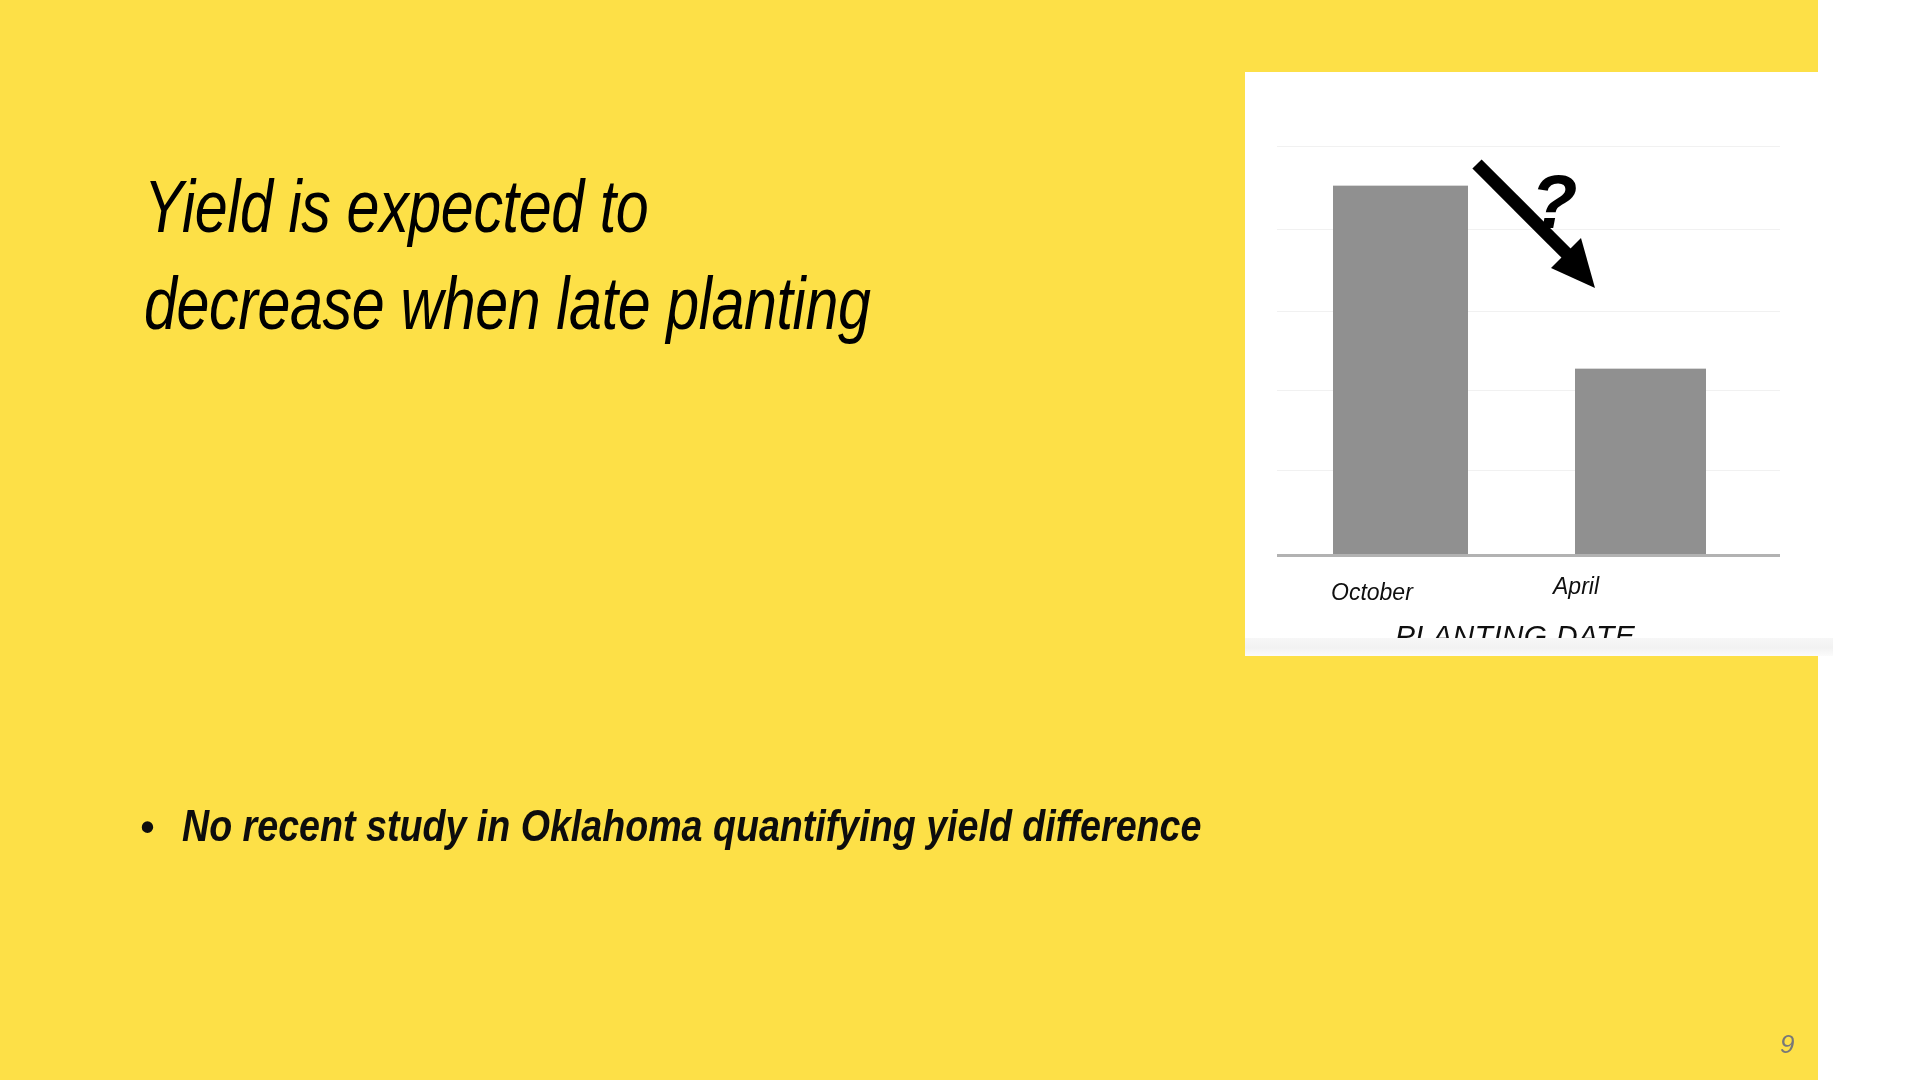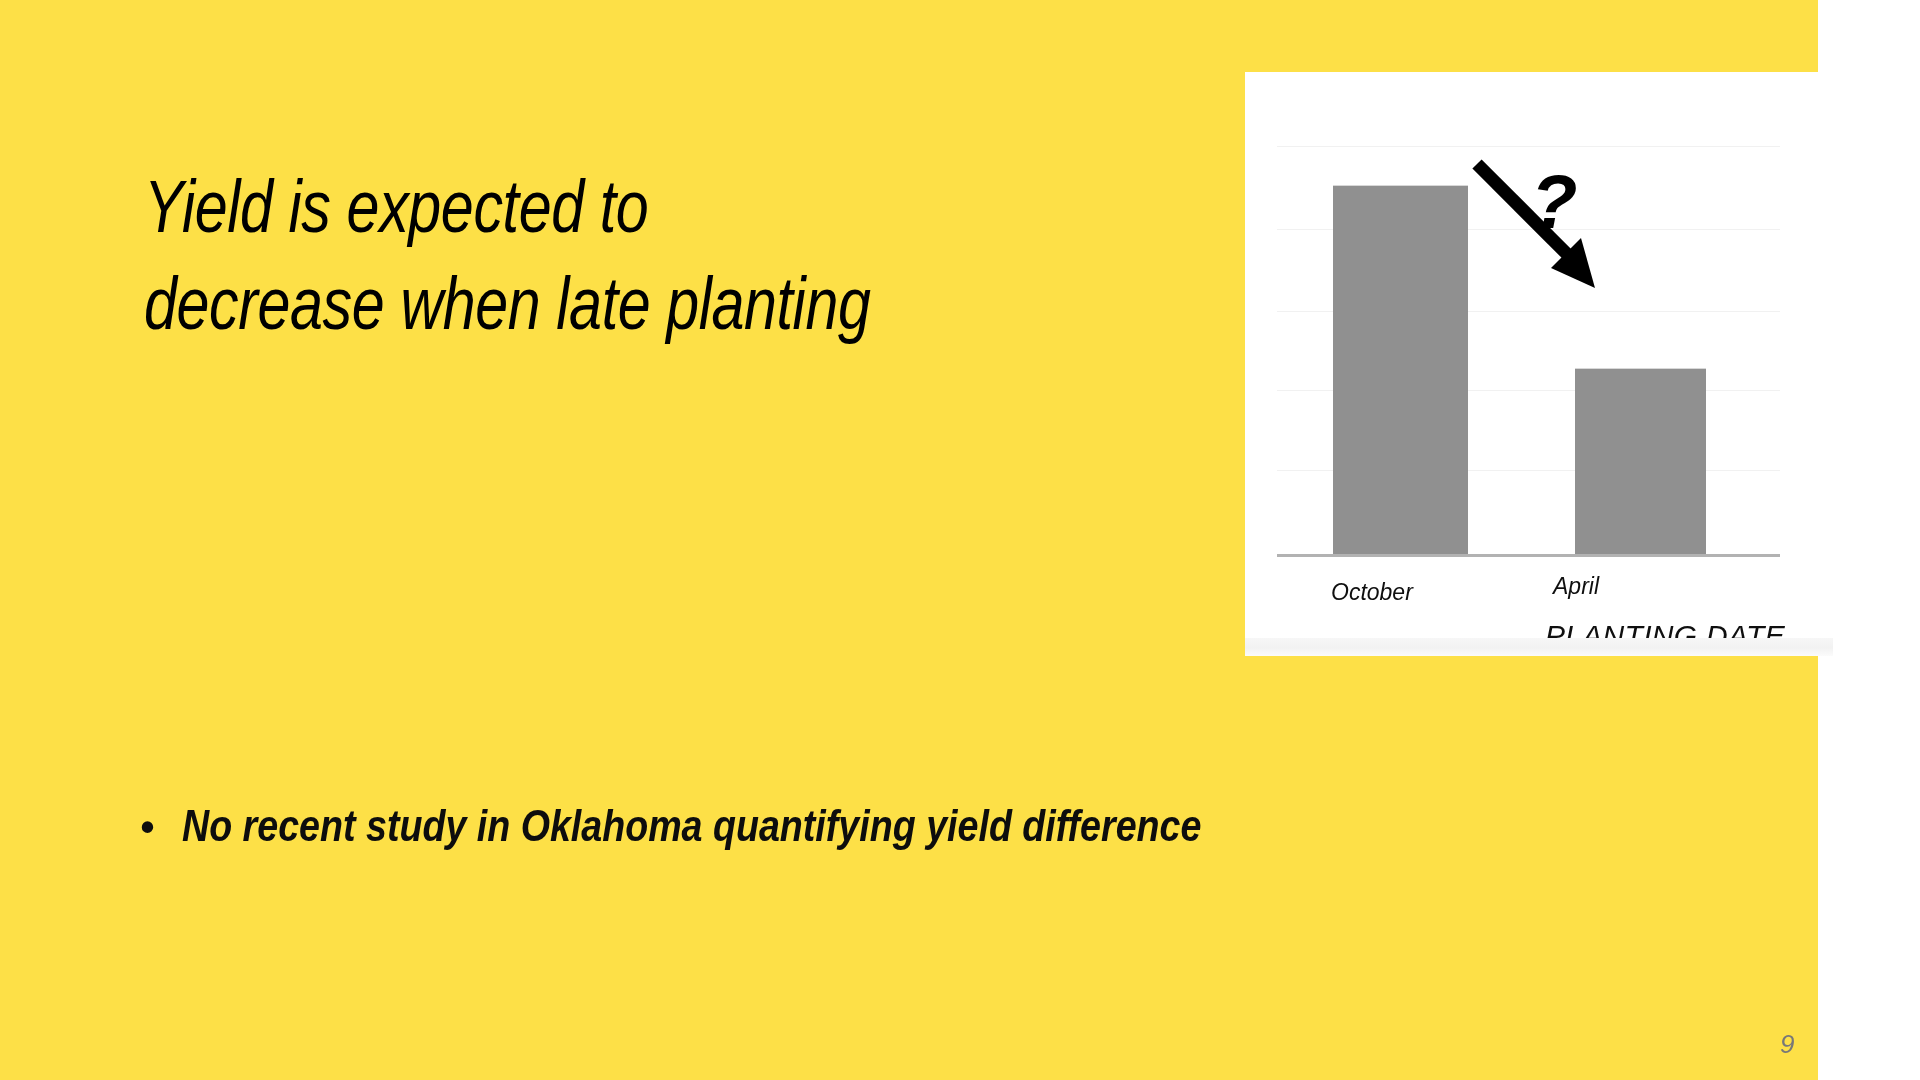--- a/index.html
+++ b/index.html
@@ -106,21 +106,21 @@
     font-family:"Liberation Sans", sans-serif;
     font-size:23px;
     line-height:40px;
     color:#0f0f0f;
     white-space:nowrap;
   }
   .axis-title {
     position:absolute;
     left:0; top:545px;
     width:588px;
-    text-align:right;
+    text-align:center;
     font-family:"Liberation Sans", sans-serif;
     font-size:30px;
     line-height:38px;
     letter-spacing:0.3px;
     color:#0f0f0f;
     padding-right:48px;
   }
 
   
   .arrow-svg {

